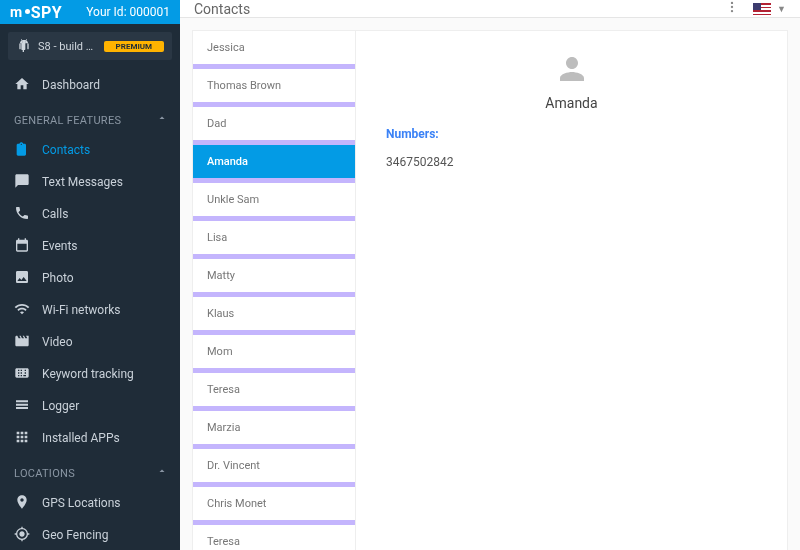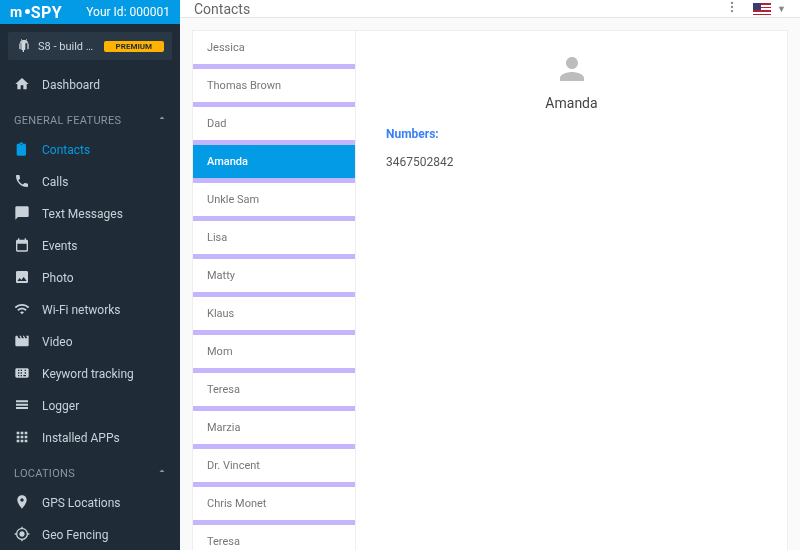--- a/index.html
+++ b/index.html
@@ -201,32 +201,32 @@
       <span class="nav-icon">
           <svg viewBox="0 0 24 24">
             <path d="M16 4h-2.18C13.4 2.84 12.3 2 11 2S8.6 2.84 8.18 4H6c-1.1 0-2 .9-2 2v14c0 1.1.9 2 2 2h10c1.1 0 2-.9 2-2V6c0-1.1-.9-2-2-2zm-5 0c.55 0 1 .45 1 1s-.45 1-1 1-1-.45-1-1 .45-1 1-1z"></path>
           </svg>
         </span>
       <span>Contacts</span>
     </div>
     <div class="nav-item">
       <span class="nav-icon">
           <svg viewBox="0 0 24 24">
+            <path d="M20 2H4c-1.1 0-2 .9-2 2v18l4-4h14c1.1 0 2-.9 2-2V4c0-1.1-.9-2-2-2z"></path>
+          </svg>
+        </span>
+      <span>Text Messages</span>
+    </div>
+    <div class="nav-item">
+      <span class="nav-icon">
+          <svg viewBox="0 0 24 24">
             <path d="M6.6 10.8c1.4 2.8 3.8 5.1 6.6 6.6l2.2-2.2c.3-.3.7-.4 1-.2 1.1.4 2.3.6 3.6.6.6 0 1 .4 1 1V20c0 .6-.4 1-1 1C10.6 21 3 13.4 3 4c0-.6.4-1 1-1h3.5c.6 0 1 .4 1 1 0 1.2.2 2.4.6 3.6.1.4 0 .8-.3 1l-2.2 2.2z"></path>
           </svg>
         </span>
       <span>Calls</span>
-    </div>
-    <div class="nav-item">
-      <span class="nav-icon">
-          <svg viewBox="0 0 24 24">
-            <path d="M20 2H4c-1.1 0-2 .9-2 2v18l4-4h14c1.1 0 2-.9 2-2V4c0-1.1-.9-2-2-2z"></path>
-          </svg>
-        </span>
-      <span>Text Messages</span>
     </div>
     <div class="nav-item">
       <span class="nav-icon">
           <svg viewBox="0 0 24 24">
             <path d="M19 4h-1V2h-2v2H8V2H6v2H5c-1.1 0-2 .9-2 2v14c0 1.1.9 2 2 2h14c1.1 0 2-.9 2-2V6c0-1.1-.9-2-2-2zm0 16H5V10h14v10z"></path>
           </svg>
         </span>
       <span>Events</span>
     </div>
     <div class="nav-item">

